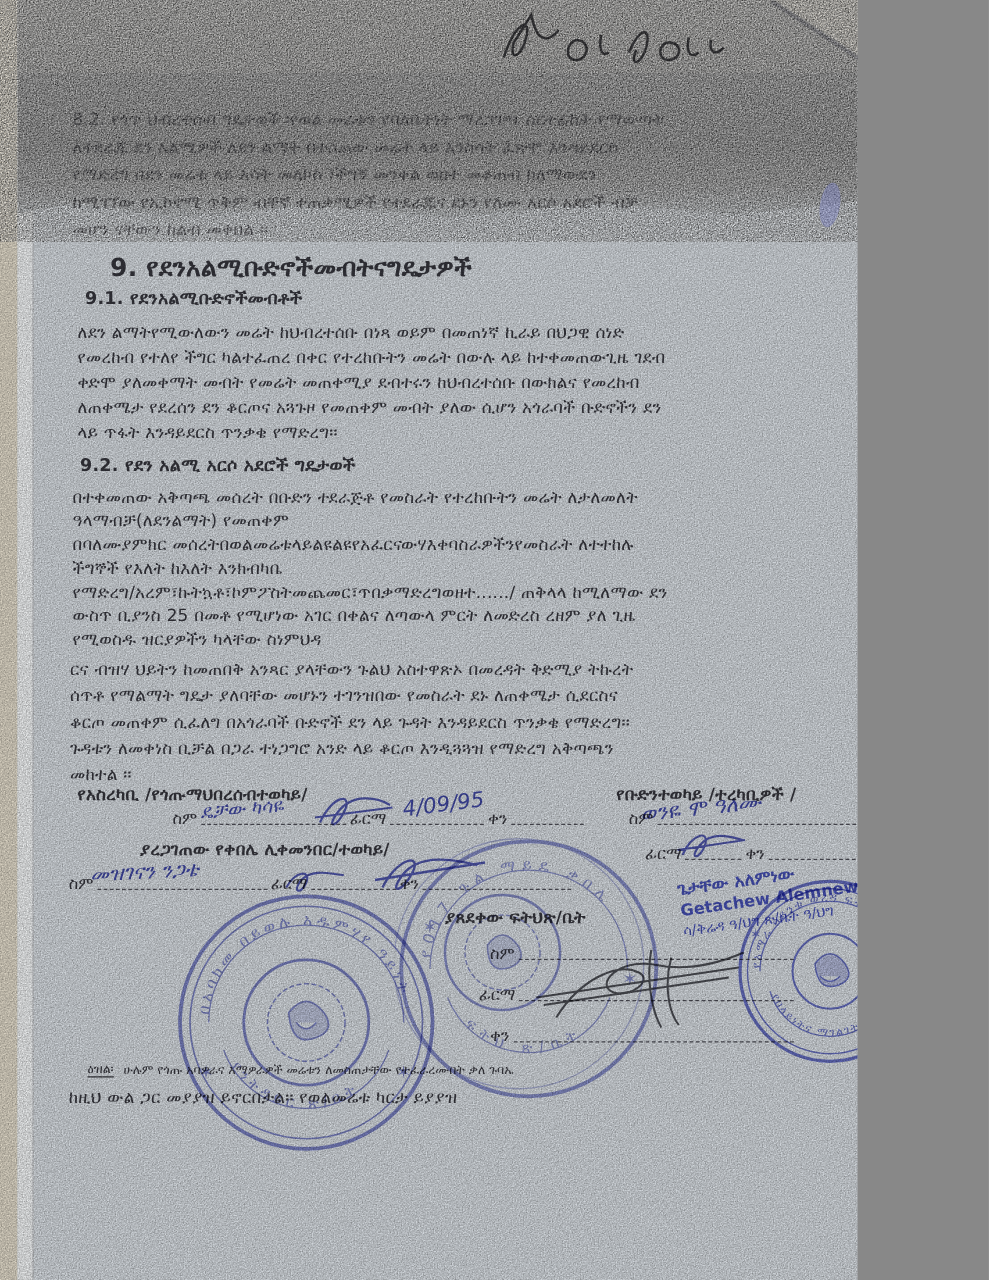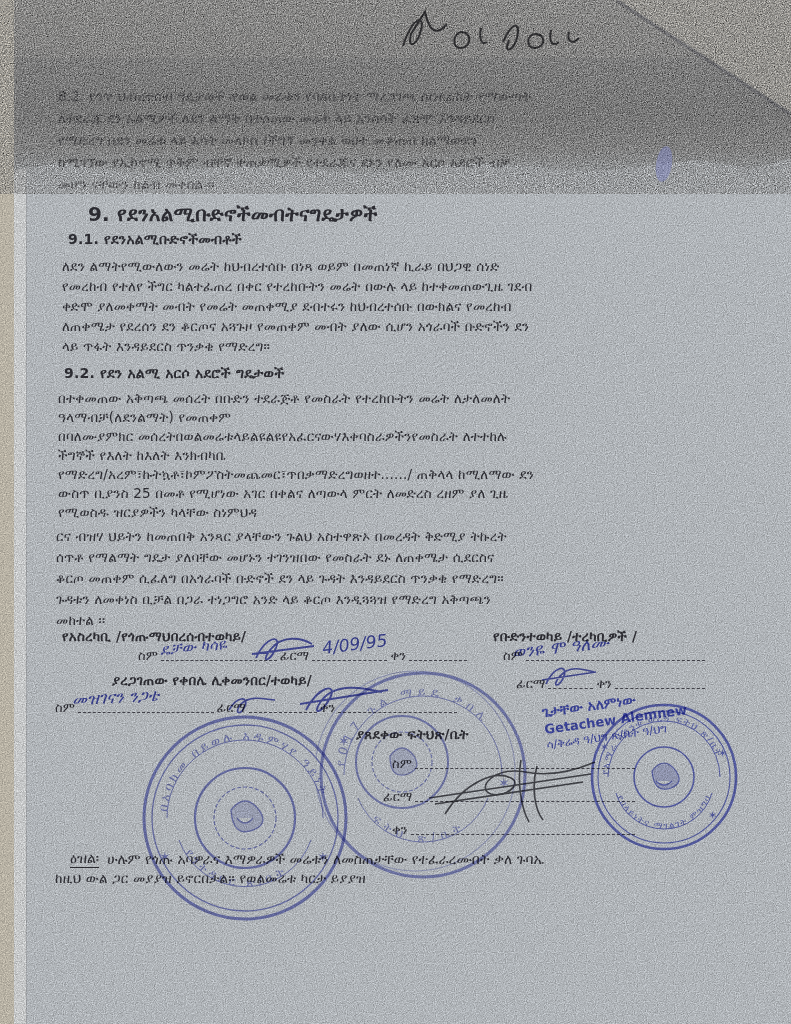--- a/index.html
+++ b/index.html
@@ -1,16 +1,16 @@
 <!DOCTYPE html>
 <html><head>
 <meta charset="utf-8">
 <style>
   html,body{margin:0;padding:0;background:#888;}
-  .page{position:relative;width:791px;height:1024px;overflow:hidden;
+  .page{position:relative;width:686px;height:1024px;overflow:hidden;
         background:#cfd4d9;font-family:"DejaVu Sans",sans-serif;color:#34343b;}
   .edge-strip{position:absolute;left:0;top:0;width:14px;height:1024px;background:#d8d1c1;}
   .edge-white{position:absolute;left:14px;top:0;width:12px;height:1024px;background:#e9ebec;border-right:1px solid #b9bcc0;}
   .scan-top{position:absolute;left:14px;top:0;width:777px;height:60px;background:linear-gradient(180deg,#a8a7a4,#9d9c9a);}
   .scan-band{position:absolute;left:14px;top:58px;width:777px;height:116px;
      background:linear-gradient(180deg,#8e8e8e 0%,#838383 50%,#969696 78%,#bcc1c5 100%);
      clip-path:polygon(0 0,100% 0,100% 86%,95% 96%,88% 88%,74% 98%,60% 90%,45% 100%,30% 92%,16% 100%,6% 90%,0 97%);}
   .fold{position:absolute;left:0;top:0;width:791px;height:130px;
      clip-path:polygon(620px 0,791px 0,791px 112px);background:linear-gradient(115deg,#cdc9c0,#c4c0b7);}
   .fold-line{position:absolute;left:618px;top:0;width:206px;height:3px;background:rgba(84,84,94,.75);
@@ -117,21 +117,21 @@
   </div>
   <div class="formrow" style="left:383px;top:789px;width:255px">
     <span>ፊርማ</span>
       <span class="dash"></span>
   </div>
   <div class="formrow" style="left:392px;top:822px;width:246px">
     <span>ቀን</span>
       <span class="dash"></span>
   </div>
 
-  <div class="formrow" style="left:70px;top:850px;font-size:14px">
+  <div class="formrow" style="left:70px;top:850px;font-size:10px">
     <span class="note-label">ዕዝል፡</span>
     <span>ሁሉም የጎጡ አባዎራና እማዎራዎች መሬቱን ለመስጠታቸው የተፈራረሙበት ቃለ ጉባኤ</span>
   </div>
   <div class="line" style="left:55px;top:872px">ከዚህ ውል ጋር መያያዝ ይኖርበታል፡፡  የወልመሬቱ ካርታ ይያያዝ</div>
 
   <svg width="791" height="1024" style="position:absolute;left:0;top:0;pointer-events:none">
     <defs>
       <filter id="nzDark">
           <feTurbulence type="fractalNoise" baseFrequency="0.9" numOctaves="2" stitchTiles="stitch"></feTurbulence>
         <feColorMatrix type="matrix" values="0 0 0 0 0  0 0 0 0 0  0 0 0 0 0  0.9 0.9 0.9 0 -0.9"></feColorMatrix>

